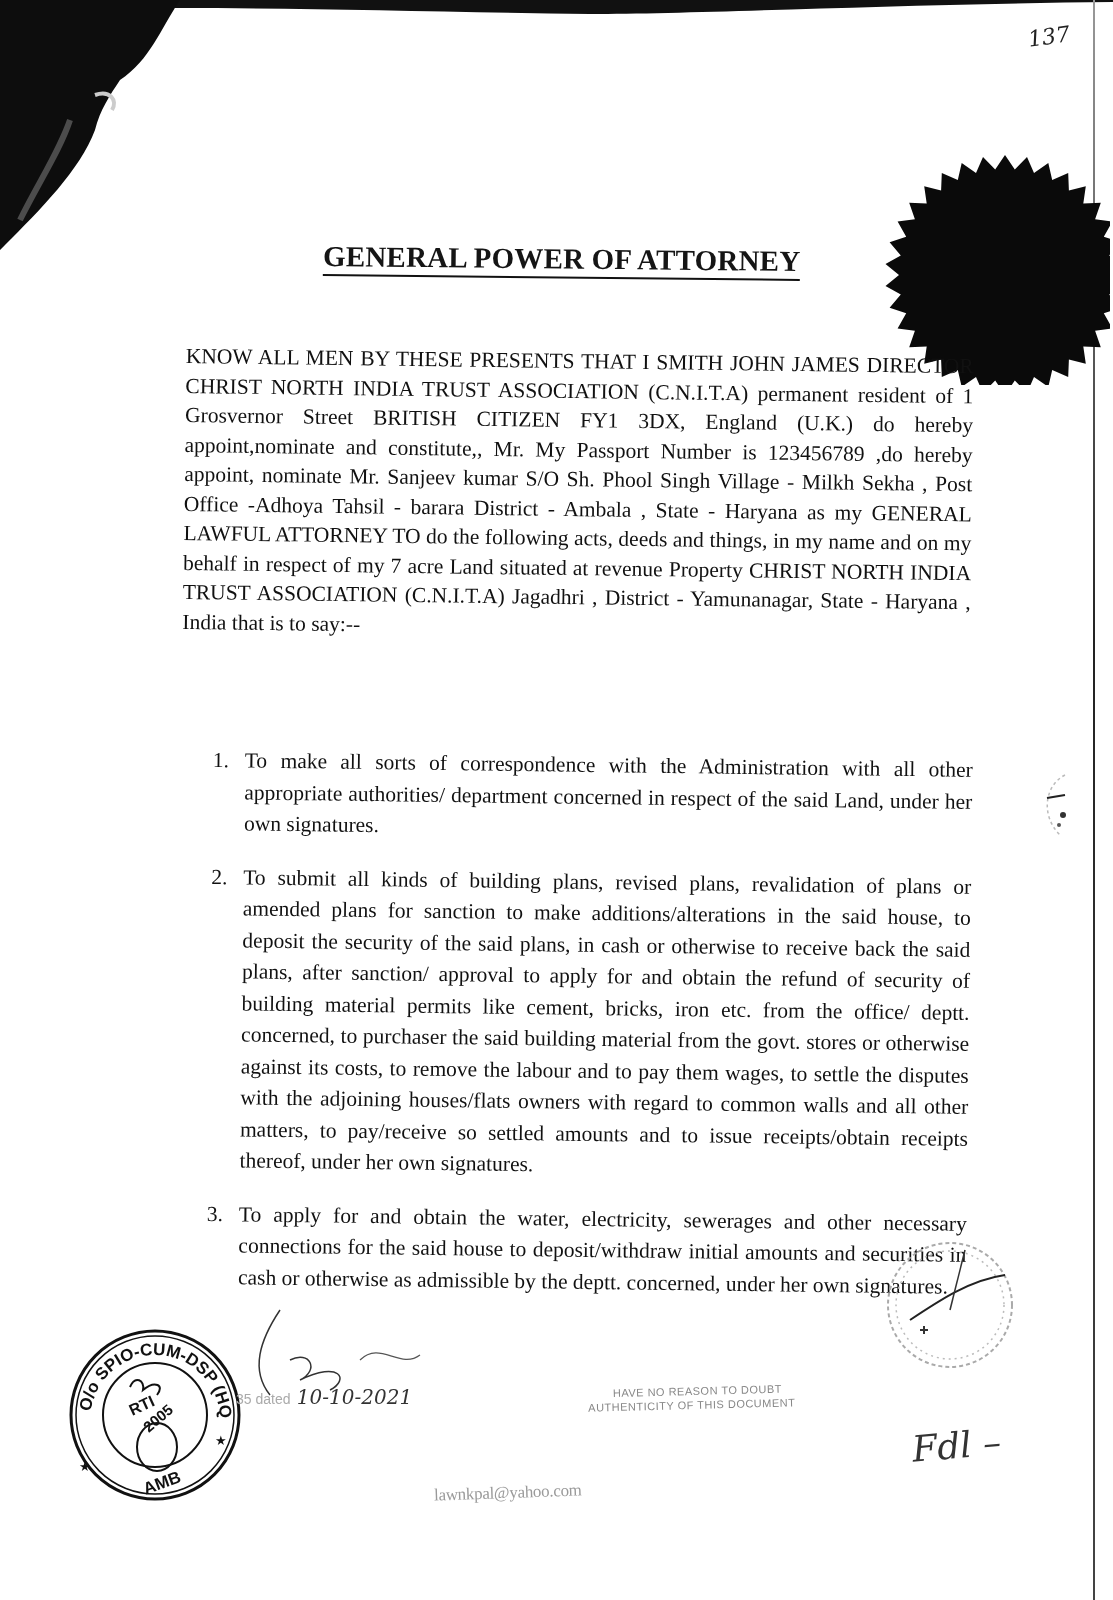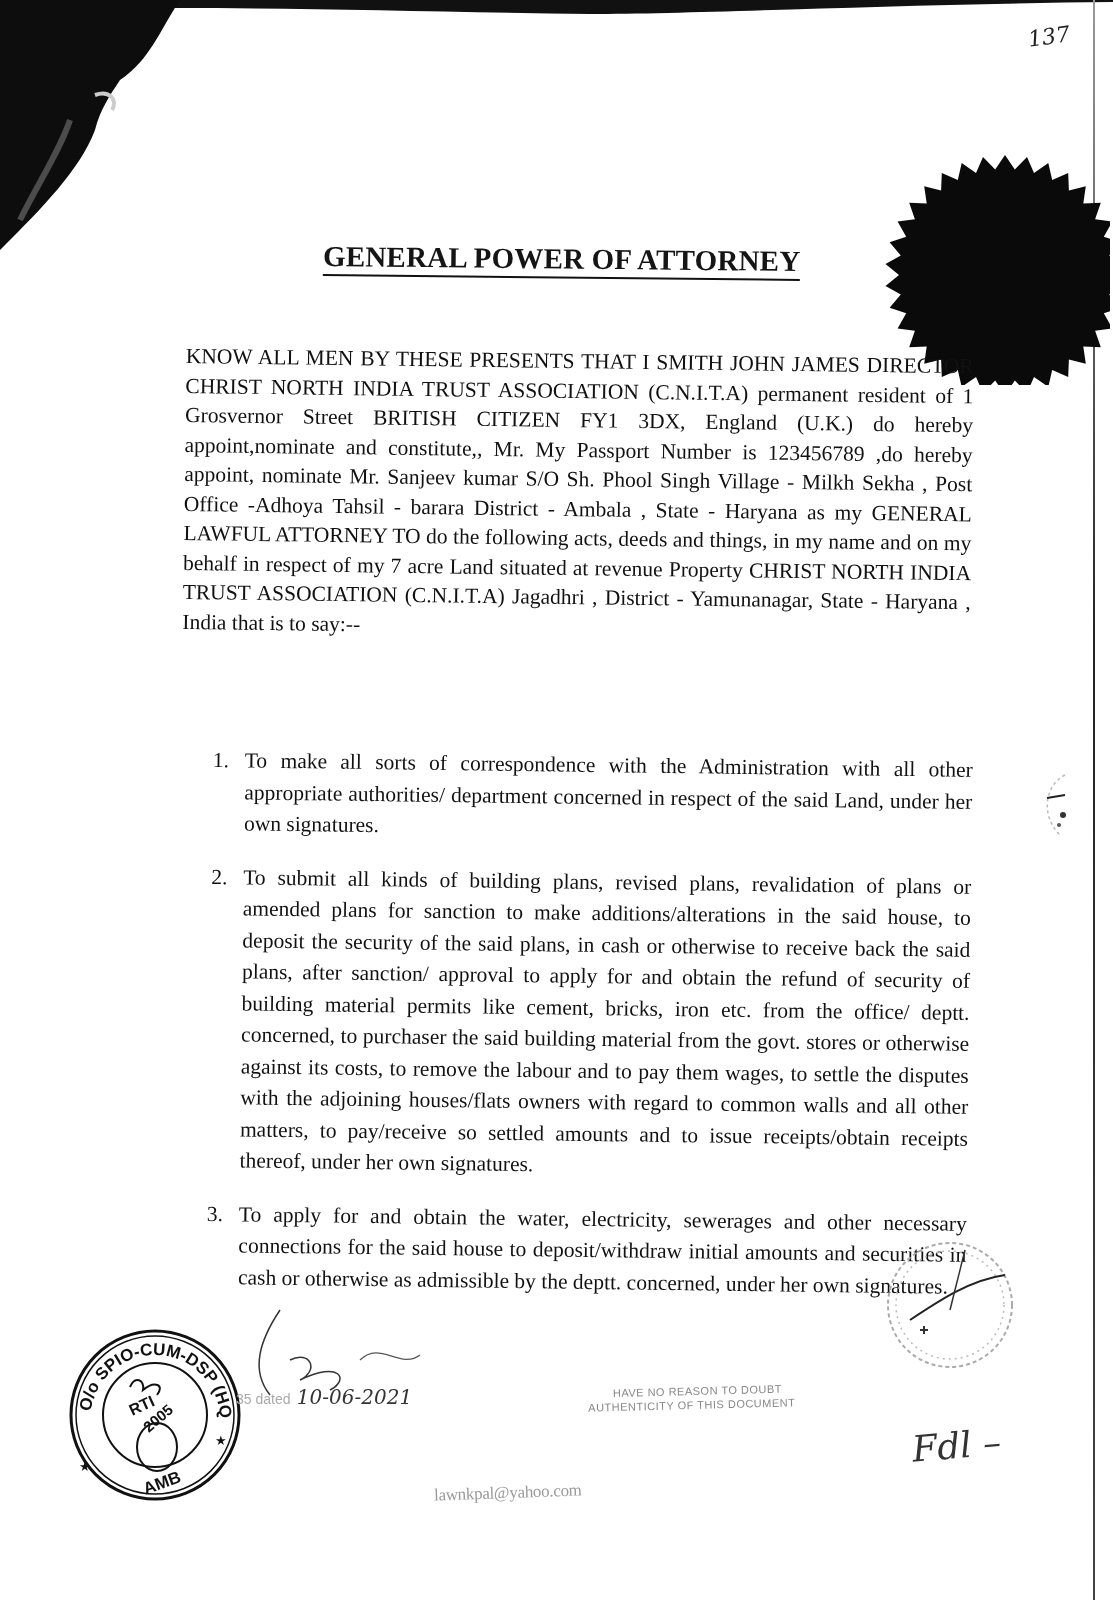--- a/index.html
+++ b/index.html
@@ -162,21 +162,21 @@
   <path d="M65,62 C70,50 80,55 78,65 C90,55 100,60 92,70" stroke="#111" stroke-width="2" fill="none"></path>
 </svg>
 
 <svg class="scribble" viewBox="0 0 360 130">
   <path d="M60,10 C40,40 30,70 50,95 M70,60 C90,50 100,70 80,80 C120,60 130,80 110,90" stroke="#333" stroke-width="1.5" fill="none"></path>
   <path d="M140,60 C160,40 180,70 200,55" stroke="#555" stroke-width="1.2" fill="none"></path>
 </svg>
 
 <div class="date-note">
   <span class="prefix">35 dated</span>
-  <span>10-06-2021</span>
+  <span>10-10-2021</span>
 </div>
 
 <div class="authenticity">
   <div class="l1">HAVE NO REASON TO DOUBT</div>
   <div>AUTHENTICITY OF THIS DOCUMENT</div>
 </div>
 
 <div class="watermark">lawnkpal@yahoo.com</div>
 
 <div class="signature">Fdl –</div>

